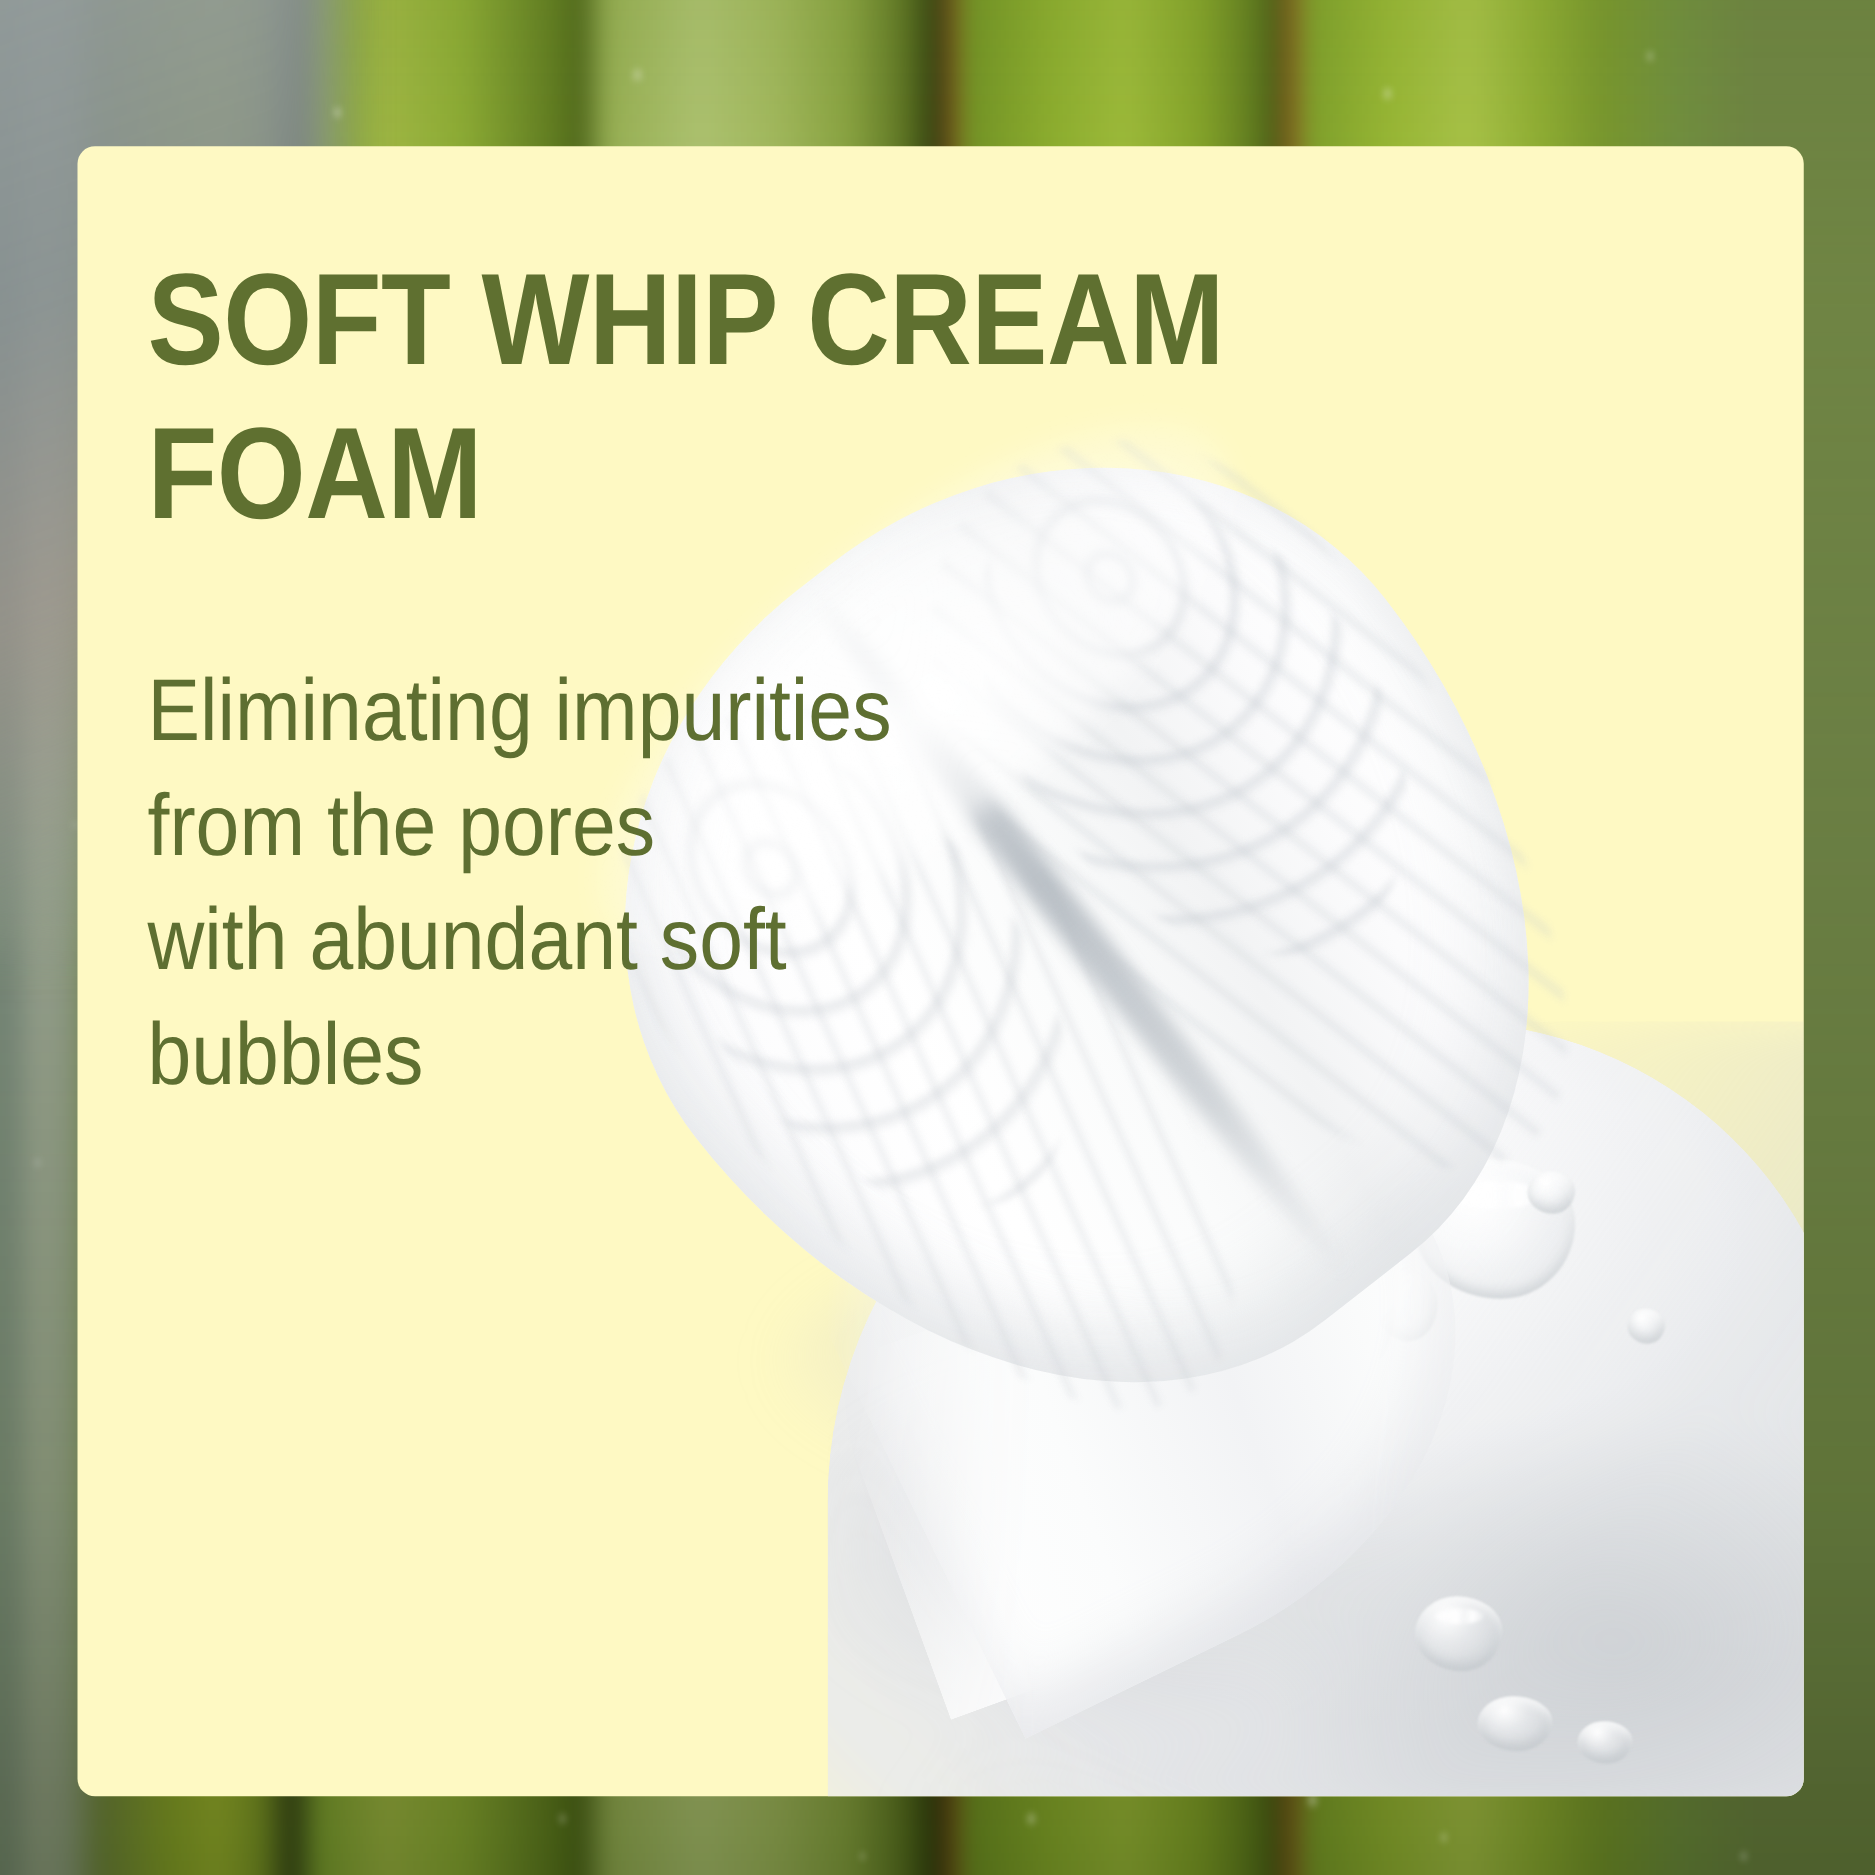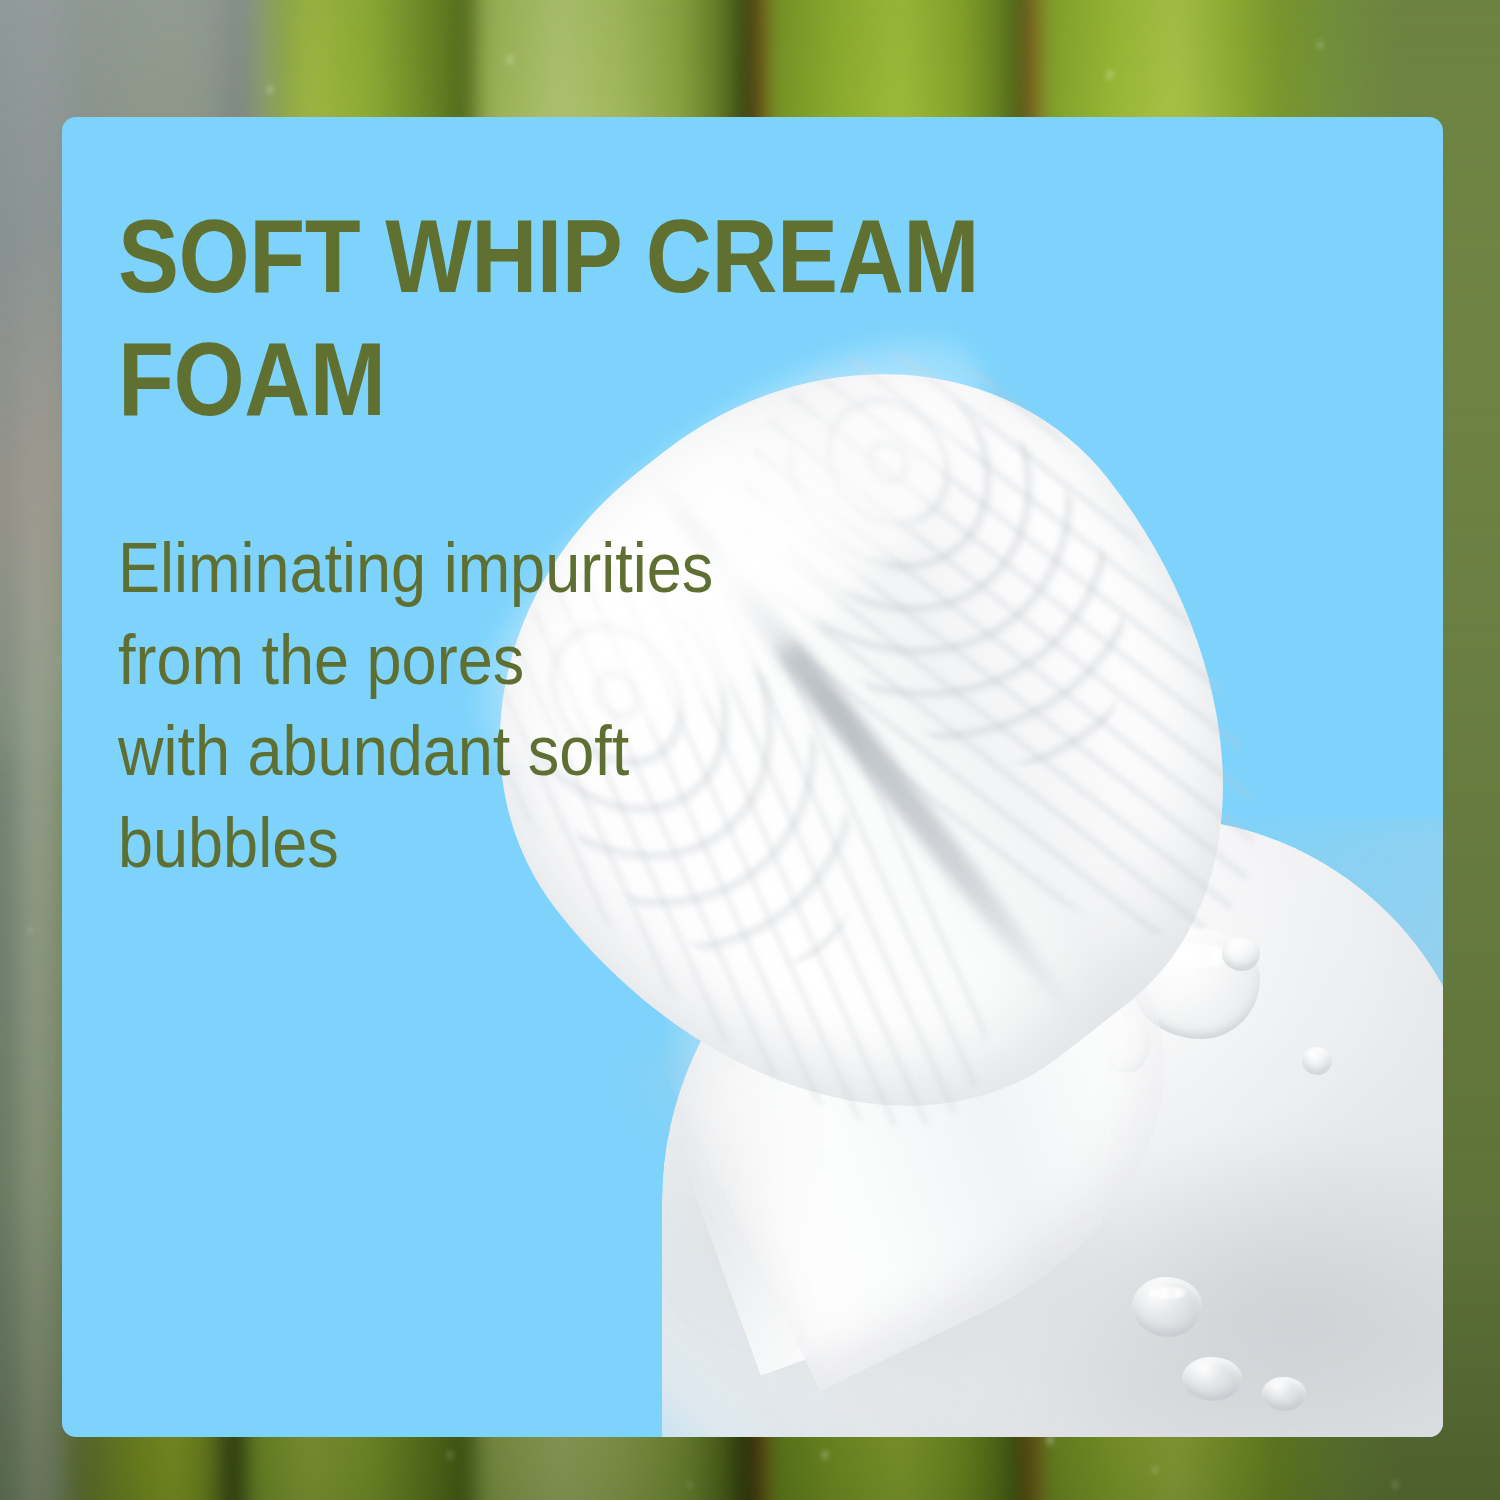--- a/index.html
+++ b/index.html
@@ -109,21 +109,21 @@
     filter: blur(2.5px);
   }
 
   
   .card {
     position: absolute;
     left: 62px;
     top: 117px;
     width: 1381px;
     height: 1320px;
-    background: #7dd3fc;
+    background: #fef9c3;
     border-radius: 14px;
     overflow: hidden;
   }
 
   
   .headline {
     position: absolute;
     left: 56px;
     top: 78px;
     width: 1180px;

